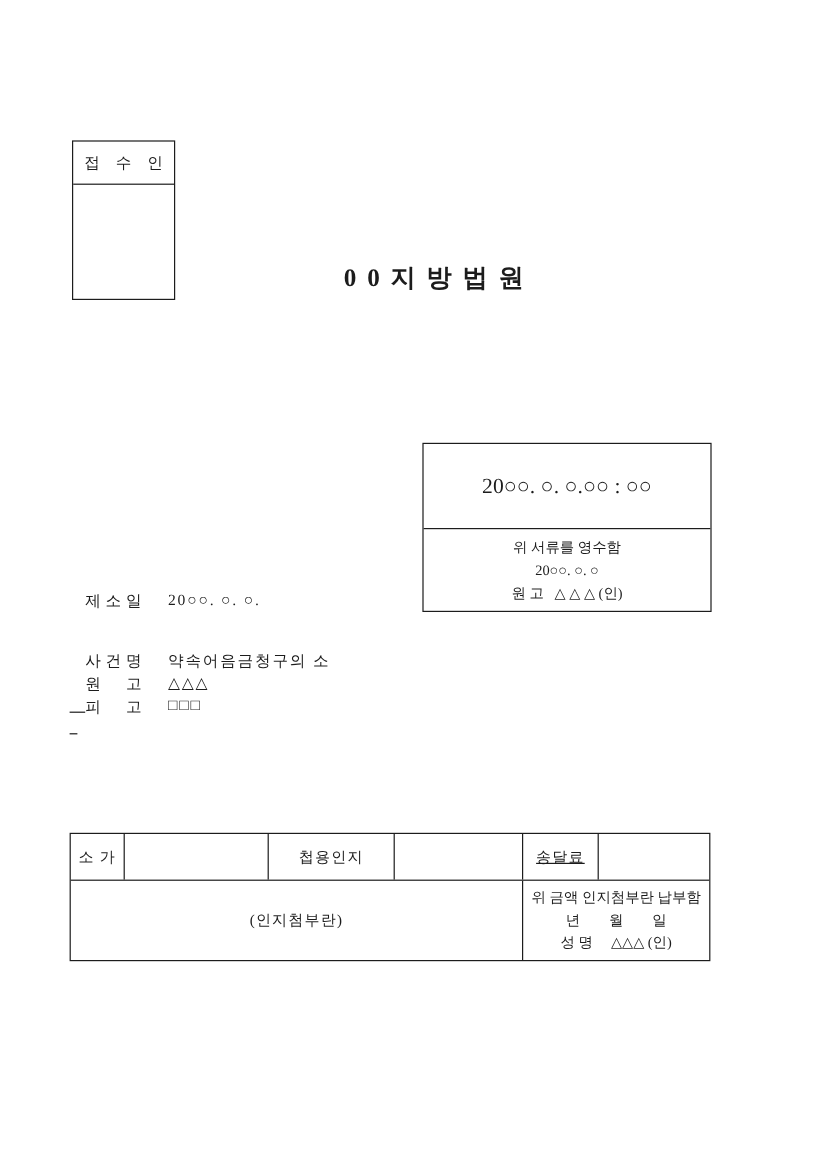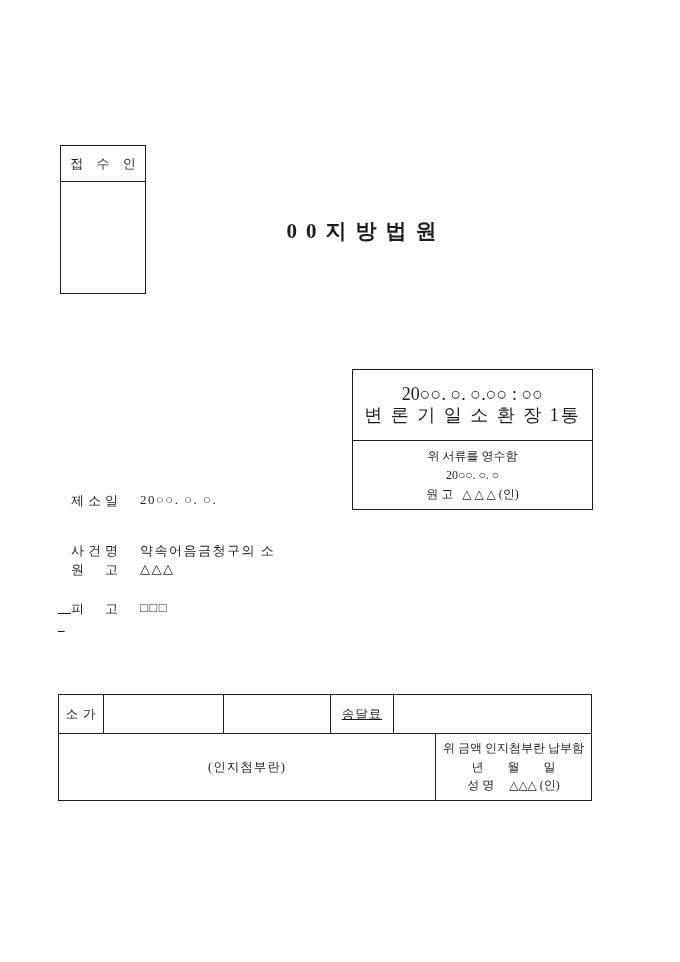--- a/index.html
+++ b/index.html
@@ -14,23 +14,23 @@
     width: 680px;
     height: 962px;
     background: #ffffff;
     overflow: hidden;
   }
   .abs { position: absolute; }
 
   
   .receipt-box {
     left: 60px; top: 117px;
-    width: 86px; height: 149px;
+    width: 86px; height: 133px;
     border: 1.5px solid #1c1c1c;
-    display: flex; flex-direction: column; margin-top: 28px;
+    display: flex; flex-direction: column;
   }
   .receipt-header {
     height: 36px;
     border-bottom: 1.5px solid #1c1c1c;
     display: flex; align-items: center; justify-content: center;
     font-size: 13px;
     letter-spacing: 5px;
     padding-left: 5px; 
     white-space: pre;
   }
@@ -75,21 +75,21 @@
   
   .field-row {
     position: absolute;
     left: 58px;
     font-size: 13px;
     white-space: pre;
   }
   .field-row.r1 { top: 476px; }
   .field-row.r2 { top: 526px; }
   .field-row.r3 { top: 545px; }
-  .field-row.r4 { top: 584px; text-decoration: underline; }
+  .field-row.r4 { top: 564px; text-decoration: underline; }
   .field-label {
     display: inline-block;
     width: 47px;
     text-align: justify;
     text-align-last: justify;
     vertical-align: top;
   }
   .field-value {
     display: inline-block;
     margin-left: 22px;
@@ -147,21 +147,20 @@
     <div class="receipt-body"></div>
   </div>
 
   <div class="abs title-block">
     <div>00지방법원</div>
   </div>
 
   <div class="abs service-box">
     <div class="service-top">
       <div>20○○. ○. ○.○○ : ○○</div>
-      <div class="spaced">변 론 기 일 소 환 장 1통</div>
     </div>
     <div class="service-bottom">
       <div>위 서류를 영수함</div>
       <div>20○○. ○. ○</div>
       <div>원 고   △ △ △ (인)</div>
     </div>
   </div>
 
   <div class="field-row r1">
     <span class="field-label">제 소 일</span><span class="field-value">20○○. ○. ○.</span>
@@ -173,20 +172,21 @@
     <span class="field-label">원 고</span><span class="field-value">△△△</span>
   </div>
   <div class="field-row r4">
     <span class="field-label">피 고</span><span class="field-value">□□□</span>
   </div>
 
   <div class="abs fee-table">
     <div class="fee-header">
       <div class="fee-cell w1">소 가</div>
       <div class="fee-cell w2"></div>
+      <div class="fee-cell w3">첩용인지</div>
       <div class="fee-cell w4"></div>
       <div class="fee-cell w5">송달료</div>
       <div class="fee-cell w6"></div>
     </div>
     <div class="fee-body">
       <div class="stamp-cell">(인지첨부란)</div>
       <div class="payment-cell">
         <div>위 금액 인지첨부란 납부함</div>
         <div>년        월        일</div>
         <div>성 명     △△△ (인)</div>

